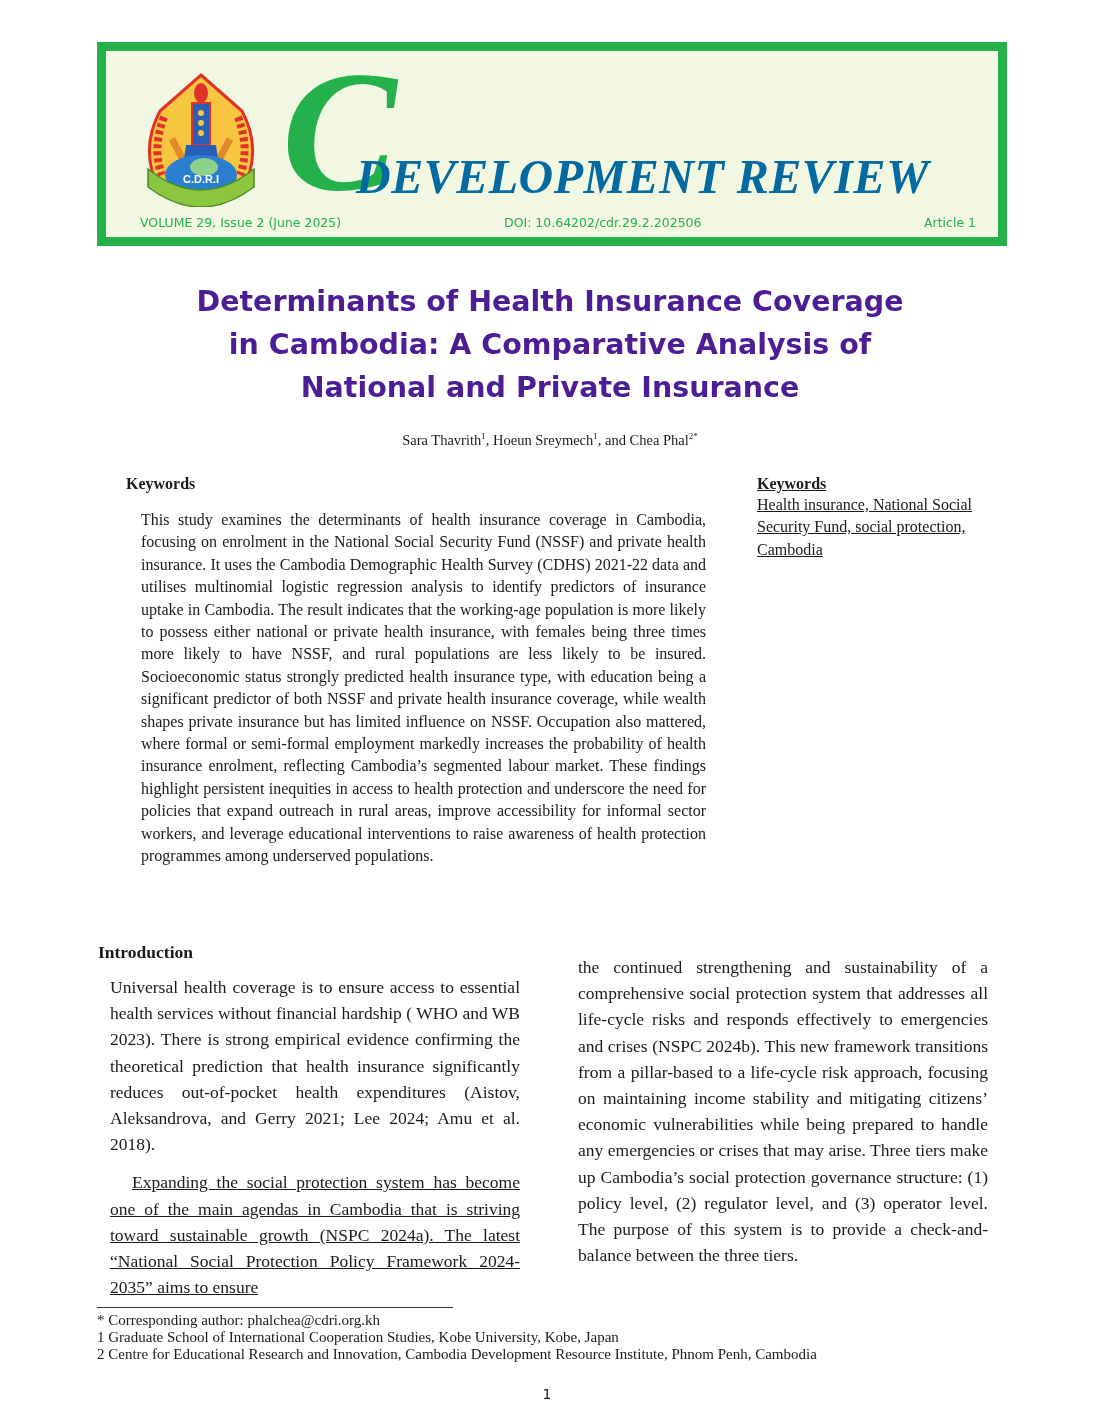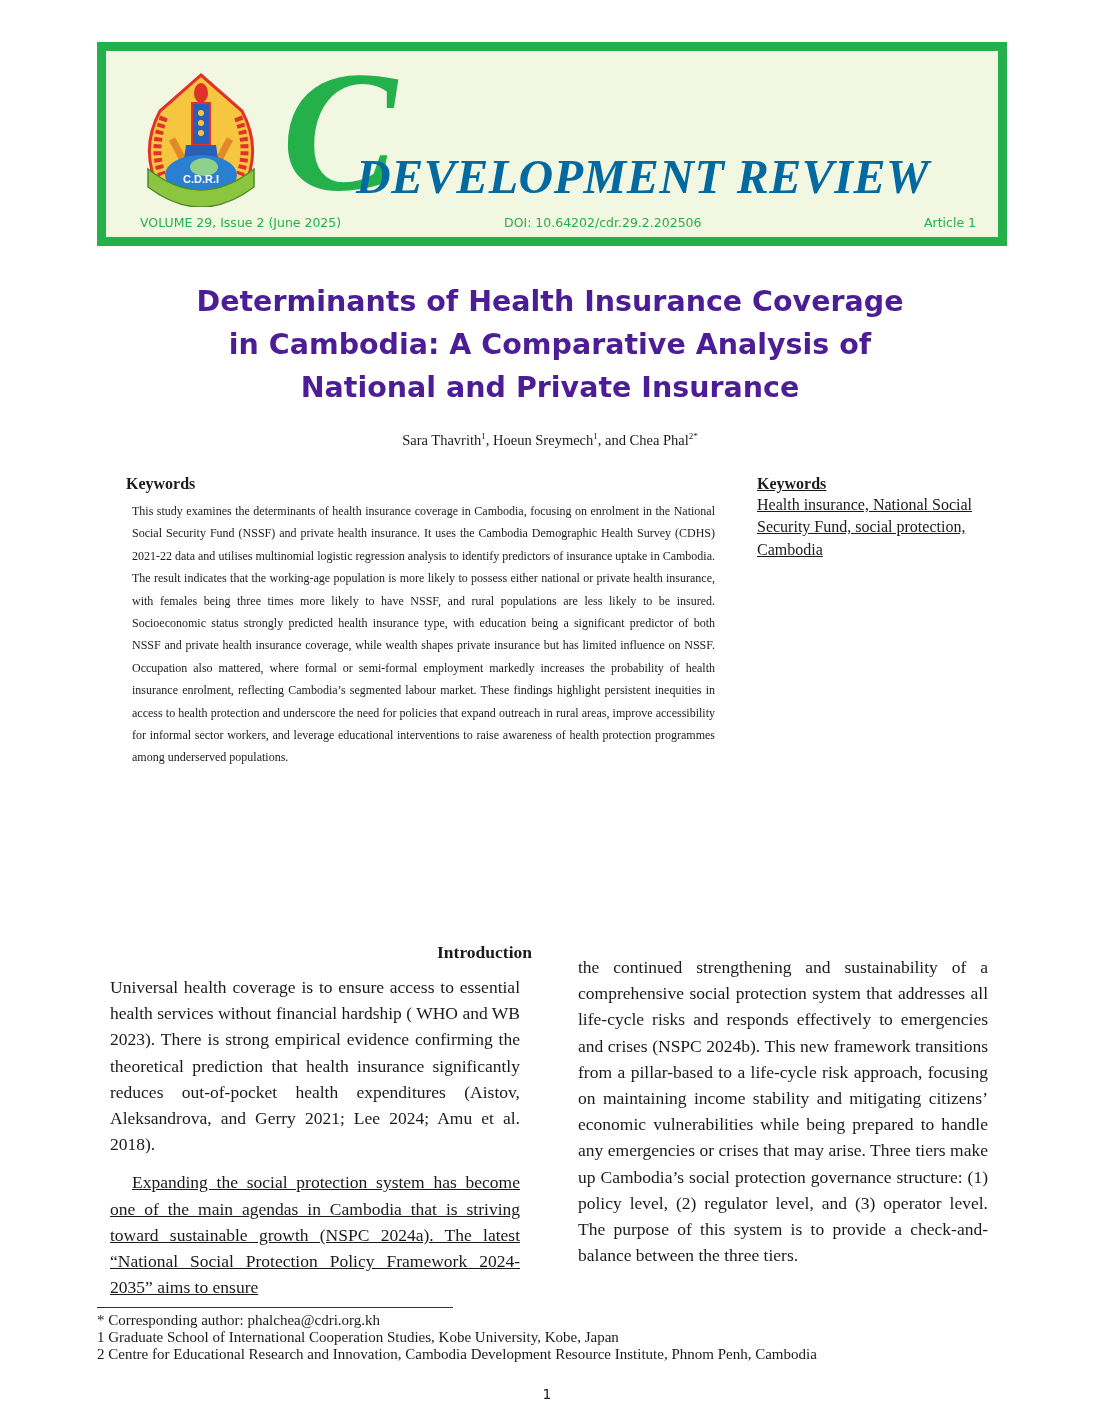--- a/index.html
+++ b/index.html
@@ -19,30 +19,30 @@
   .meta-row .art { position:absolute; right:0; }
 
   
   .article-title { position:absolute; left:100px; width:900px; top:280px; text-align:center; font-family:"DejaVu Sans", sans-serif; font-weight:bold; font-size:28.5px; line-height:43px; color:#4c1d95; }
   .authors { position:absolute; left:100px; width:900px; top:415px; text-align:center; font-size:14.5px;margin-top:16px; }
   .authors sup { font-size:9px; }
 
   
   .abstract { position:absolute; left:126px; top:474px; width:595px; }
   .h-bold { font-weight:bold; font-size:16px; line-height:20px; }
-  .abstract p { margin:6px; font-size:12px; line-height:22.4px; text-align:justify; }
+  .abstract p { margin:15px; font-size:16px; line-height:22.4px; text-align:justify; }
 
   .keywords { position:absolute; left:757px; top:474px; width:240px;text-decoration:underline; }
   .keywords p { margin:0; font-size:16px; line-height:22.4px; }
 
   
   .col-left { position:absolute; left:98px; top:942px; width:434px; }
   .col-right { position:absolute; left:566px; top:942px; width:434px; }
   .col p { margin:12px; font-size:17.5px; line-height:26.2px; text-align:justify; }
-  .col .h-intro { font-weight:bold; font-size:17.5px; line-height:20px; margin-bottom:2px;text-align:right; }
+  .col .h-intro { font-weight:bold; font-size:17.5px; line-height:20px; margin-bottom:2px; }
   .col p.indent { text-indent:22px;text-decoration:underline; }
 
   .fn-rule { position:absolute; left:97px; top:1307px; width:356px; height:1px; background:#333; }
   .footnotes { position:absolute; left:97px; top:1312px; width:900px; font-size:15px; line-height:17px; }
   .footnotes div { white-space:nowrap; }
   .page-num { position:absolute; left:0; width:1094px; top:1386px; text-align:center; font-family:"DejaVu Sans", sans-serif; font-size:14px; }
 </style>
 </head>
 <body>
 

